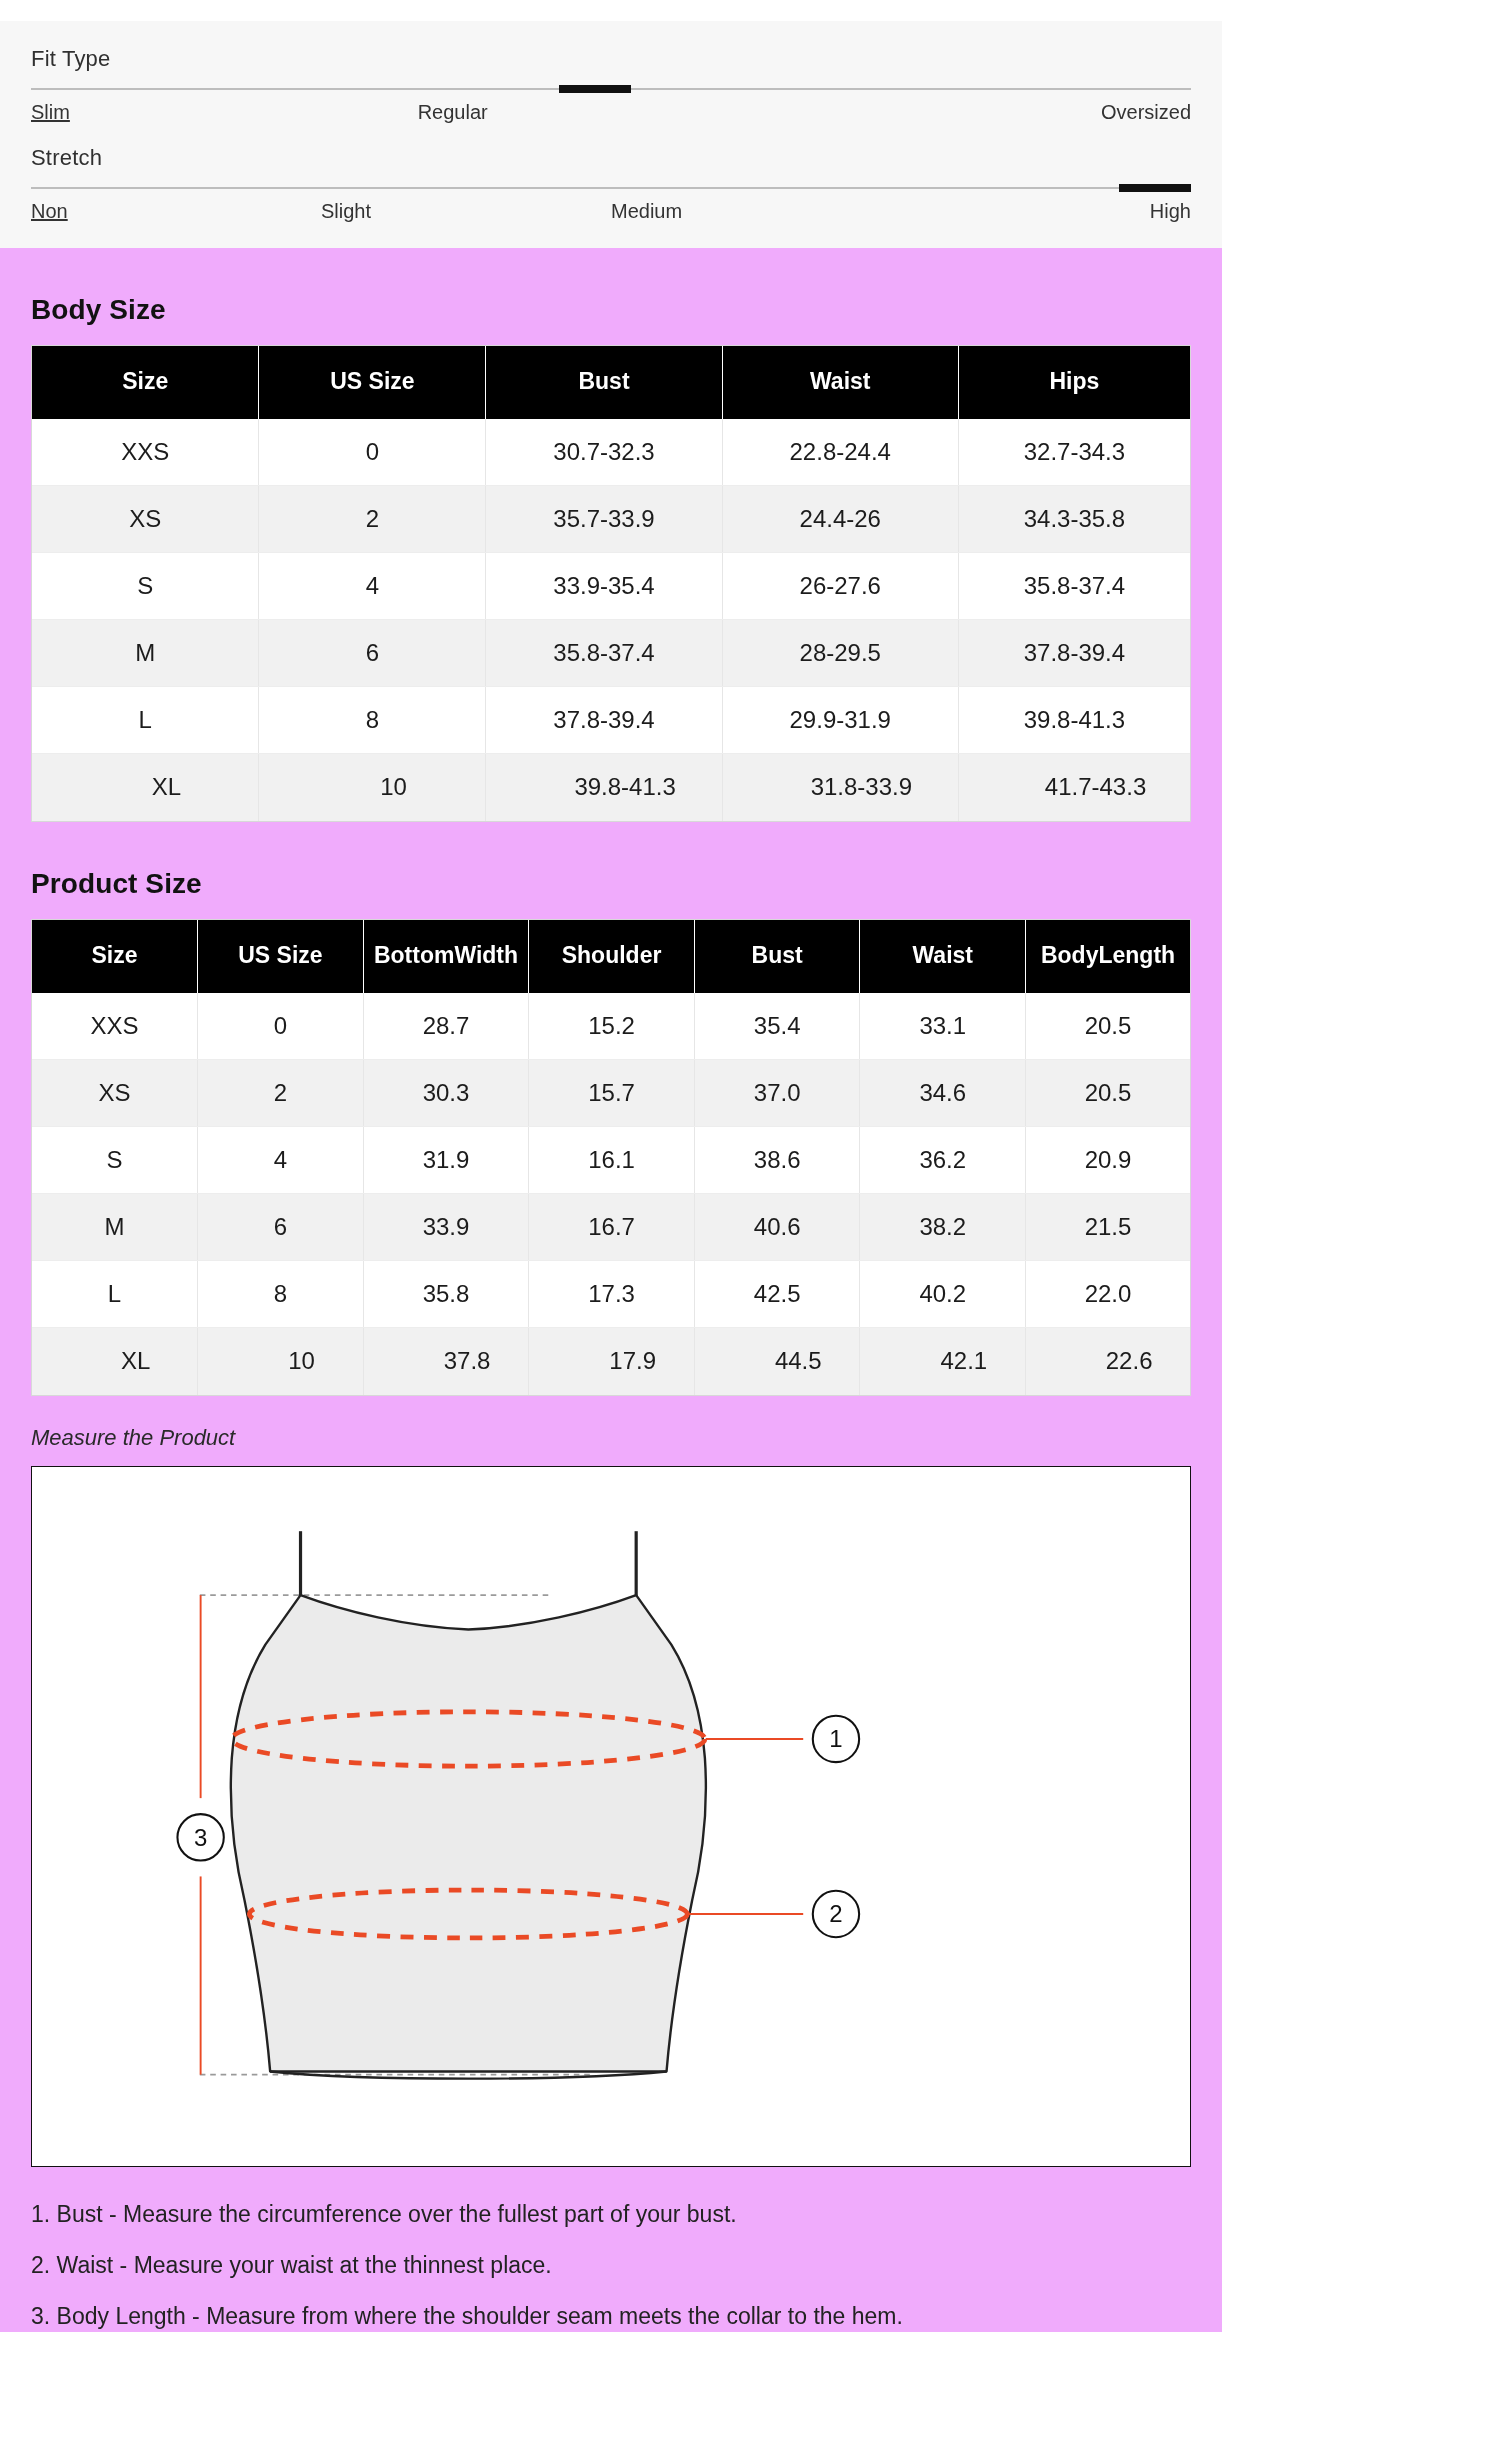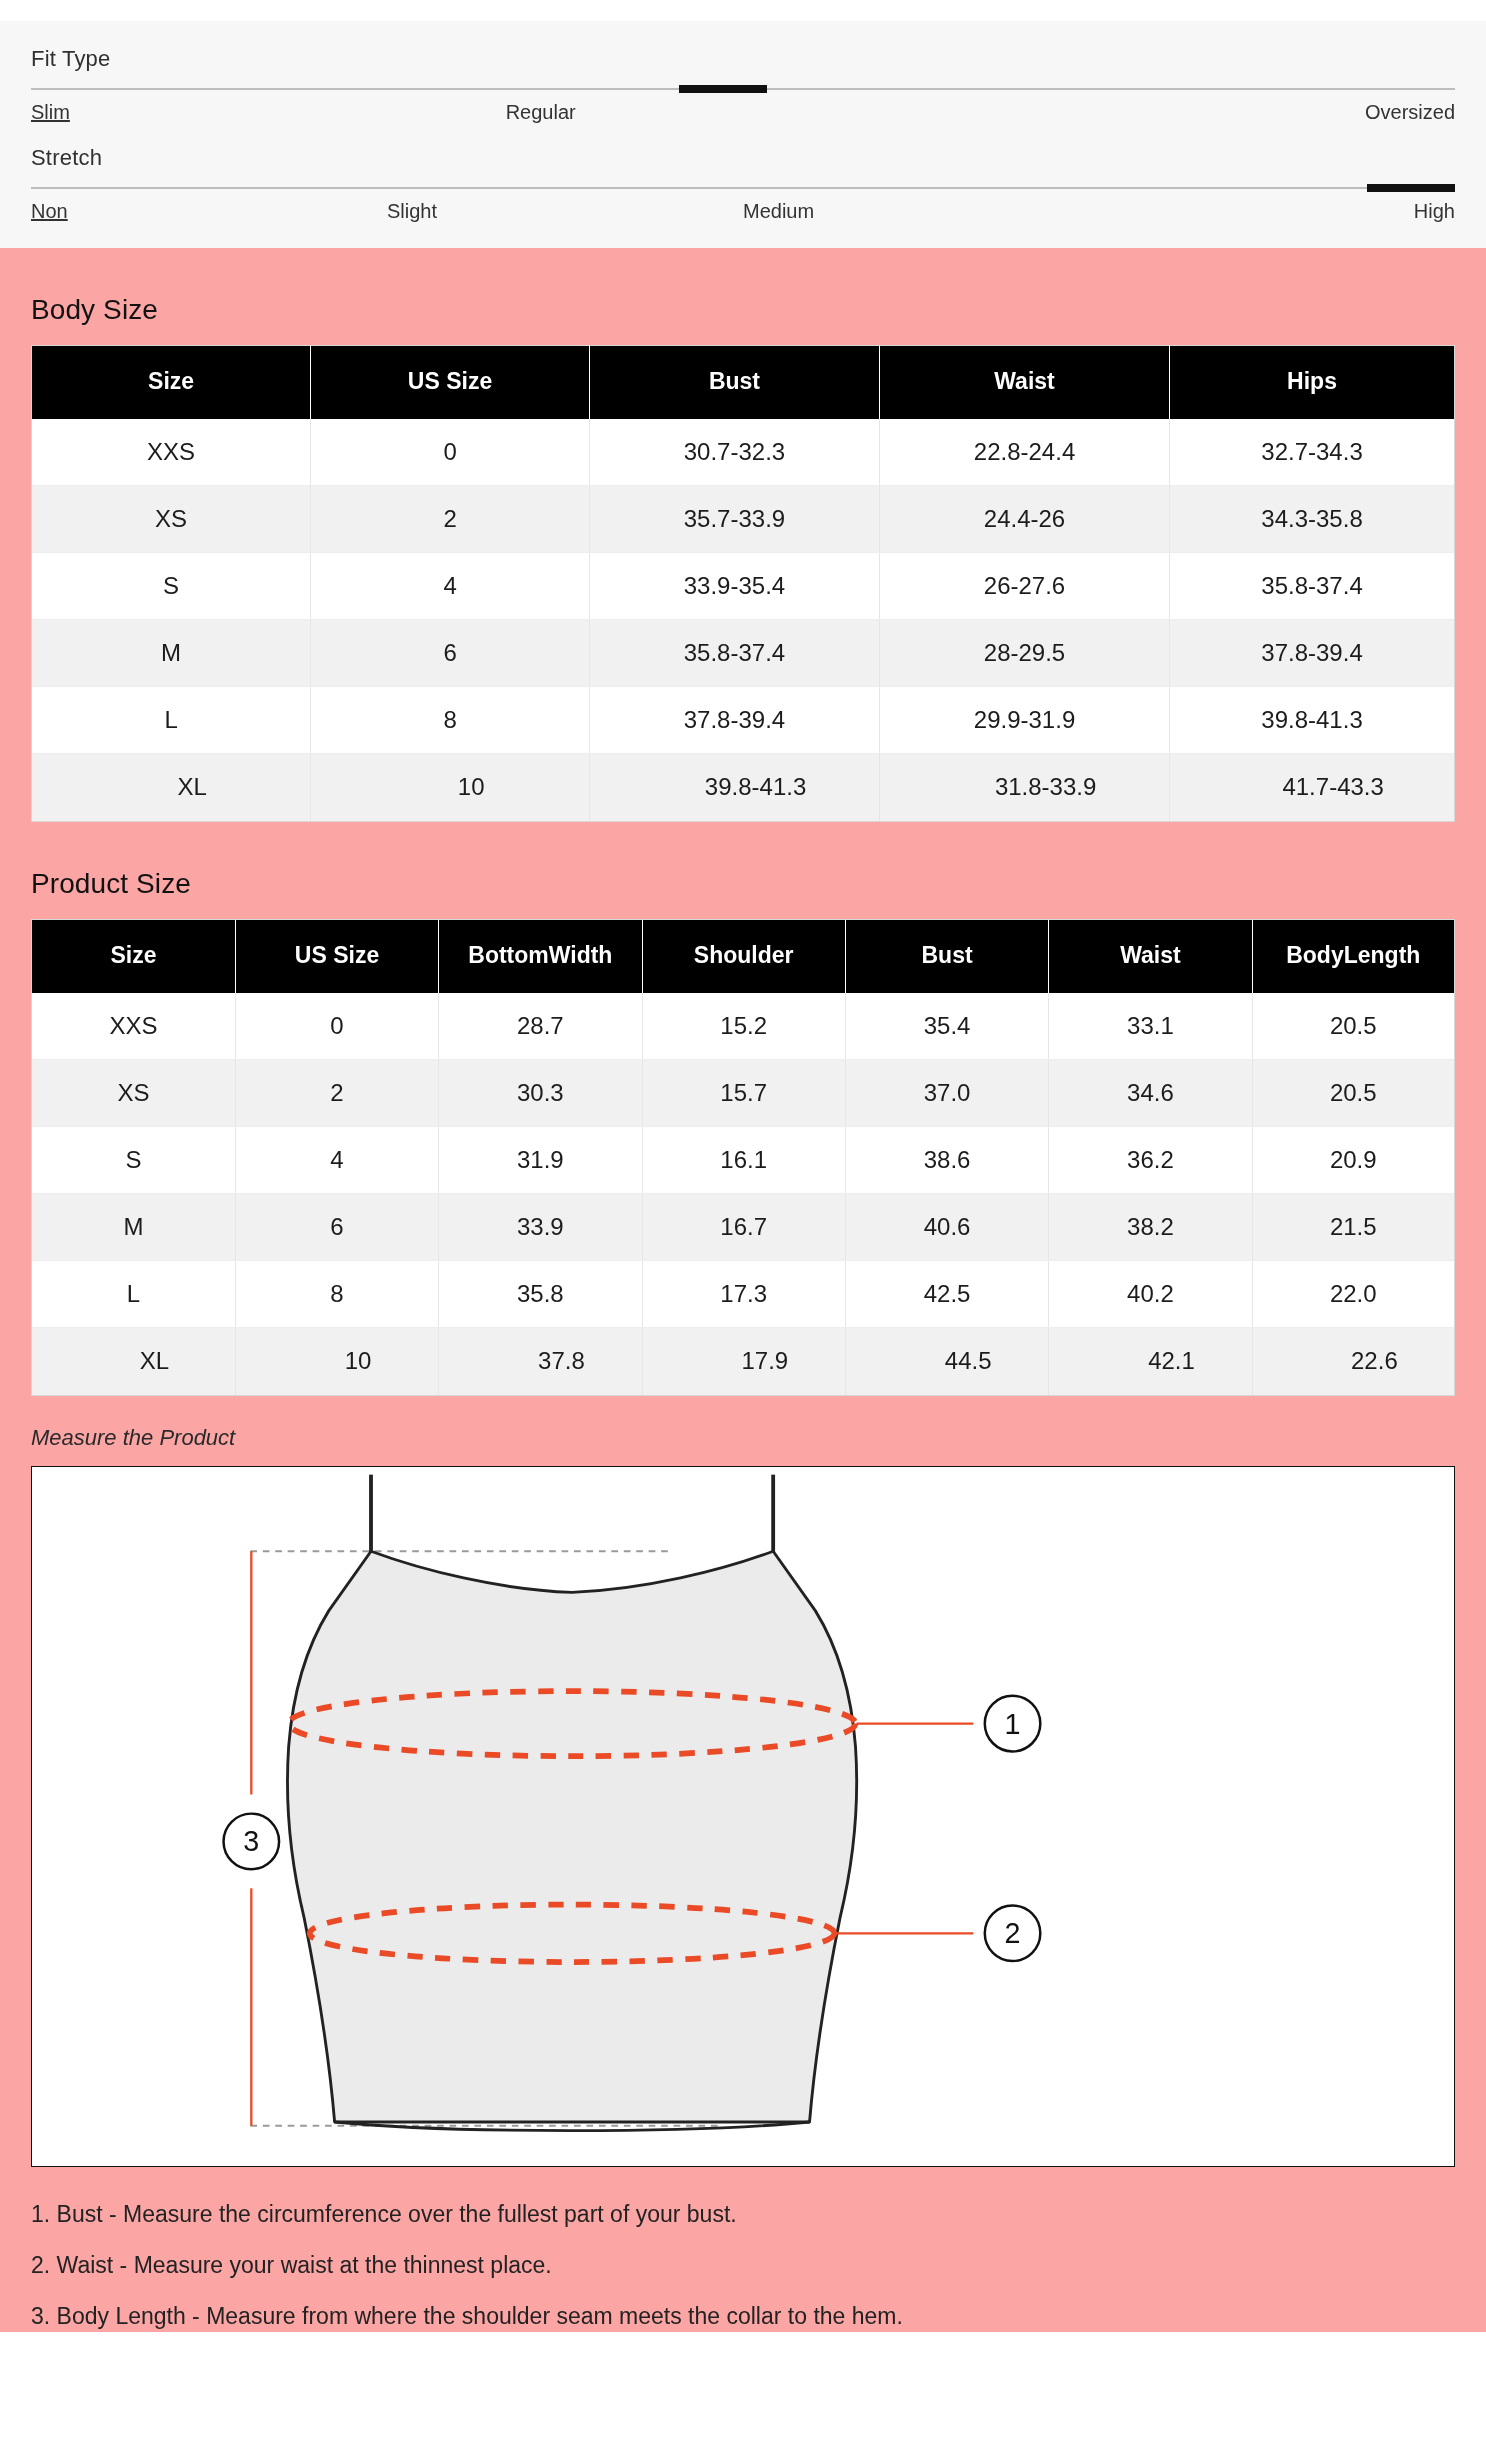--- a/index.html
+++ b/index.html
@@ -3,21 +3,21 @@
 <meta charset="utf-8">
 <style>
   * { box-sizing: border-box; }
   html, body {
     margin: 0; padding: 0;
     width: 1486px;
     background: #ffffff;
     font-family: "Liberation Sans", sans-serif;
     -webkit-font-smoothing: antialiased;
   }
-  .page { width: 1486px; position: relative; background: #fca5a5; }
+  .page { width: 1222px; position: relative; background: #f0abfc; }
 
   
   .fit-panel {
     background: #f7f7f7;
     padding: 25px 31px 21px 31px;
     margin: 21px 0 0 0;
   }
   .meter { margin-bottom: 21px; }
   .meter:last-child { margin-bottom: 4px; }
   .meter-title {
@@ -48,21 +48,21 @@
     font-size: 20px;
     color: #333333;
   }
   .meter-labels span { flex: 1 1 0; text-align: left; }
   .meter-labels span:first-child { text-align: left; text-decoration: underline; }
   .meter-labels span:last-child { text-align: right; }
 
   
   .section-title {
     font-size: 28px;
-    font-weight: normal;
+    font-weight: bold;
     color: #121212;
     margin: 46px 0 19px 31px;
     letter-spacing: 0.1px;
   }
 
   
   .table-wrap {
     margin: 10px 31px;
     border: 1px solid #d8d8d8;
     background: #fff;

